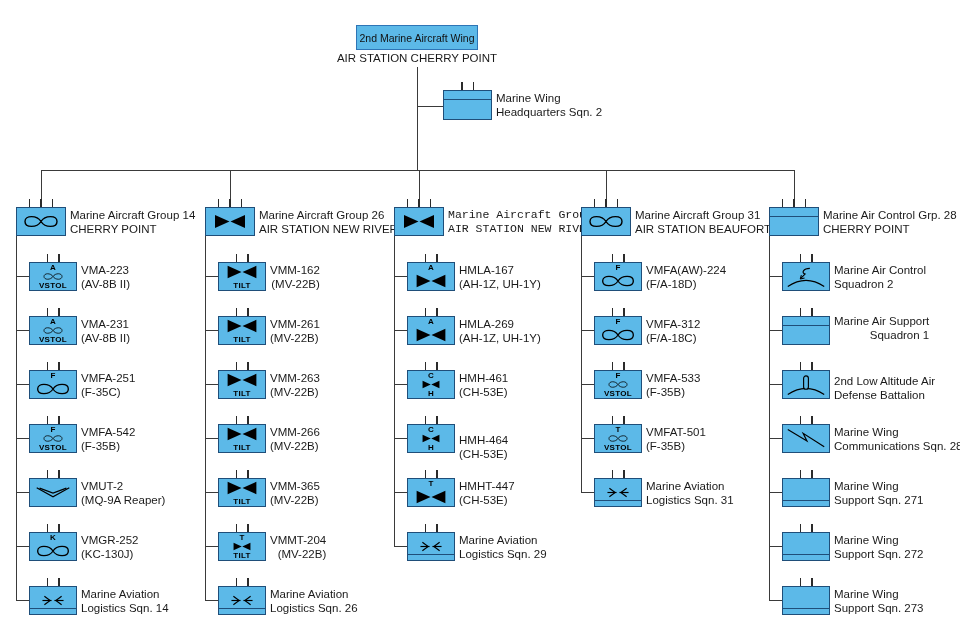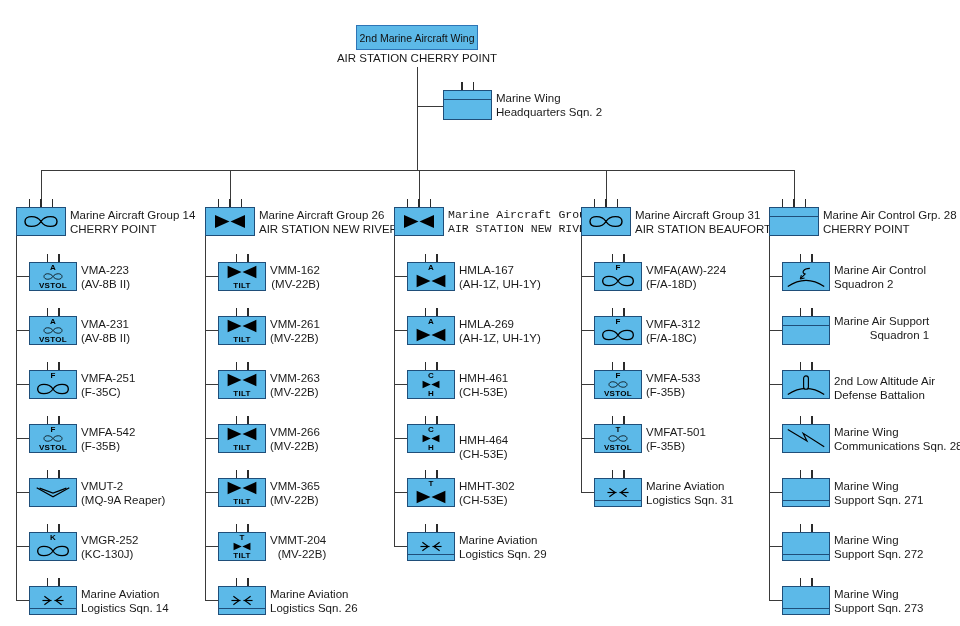--- a/index.html
+++ b/index.html
@@ -422,21 +422,21 @@
       <svg class="glyph" viewBox="0 0 48 16">
         <path d="M9,1.5 L23.5,8 L9,14.5 Z" fill="#000"></path>
         <path d="M39,1.5 L24.5,8 L39,14.5 Z" fill="#000"></path>
       </svg>
     </div>
     <div class="ticks" style="left: 407px; top: 470px; width: 48px;">
       <div class="tick"></div>
       <div class="tick"></div>
     </div>
     <div class="label" style="left: 459px; top: 478.5px;">
-      <div>HMHT-302</div>
+      <div>HMHT-447</div>
       <div>(CH-53E)</div>
     </div>
     <div class="box" style="left: 407px; top: 532px; width: 48px; height: 29px;">
       <div class="strip bottom"></div>
       <svg class="glyph" viewBox="0 0 48 16">
         <polyline points="15,3.5 21,8 15,12.5" fill="none" stroke="#000" stroke-width="1.2"></polyline>
         <line x1="13" y1="8" x2="22.5" y2="8" stroke="#000" stroke-width="1.2"></line>
         <polyline points="33,3.5 27,8 33,12.5" fill="none" stroke="#000" stroke-width="1.2"></polyline>
         <line x1="25.5" y1="8" x2="35" y2="8" stroke="#000" stroke-width="1.2"></line>
       </svg>

